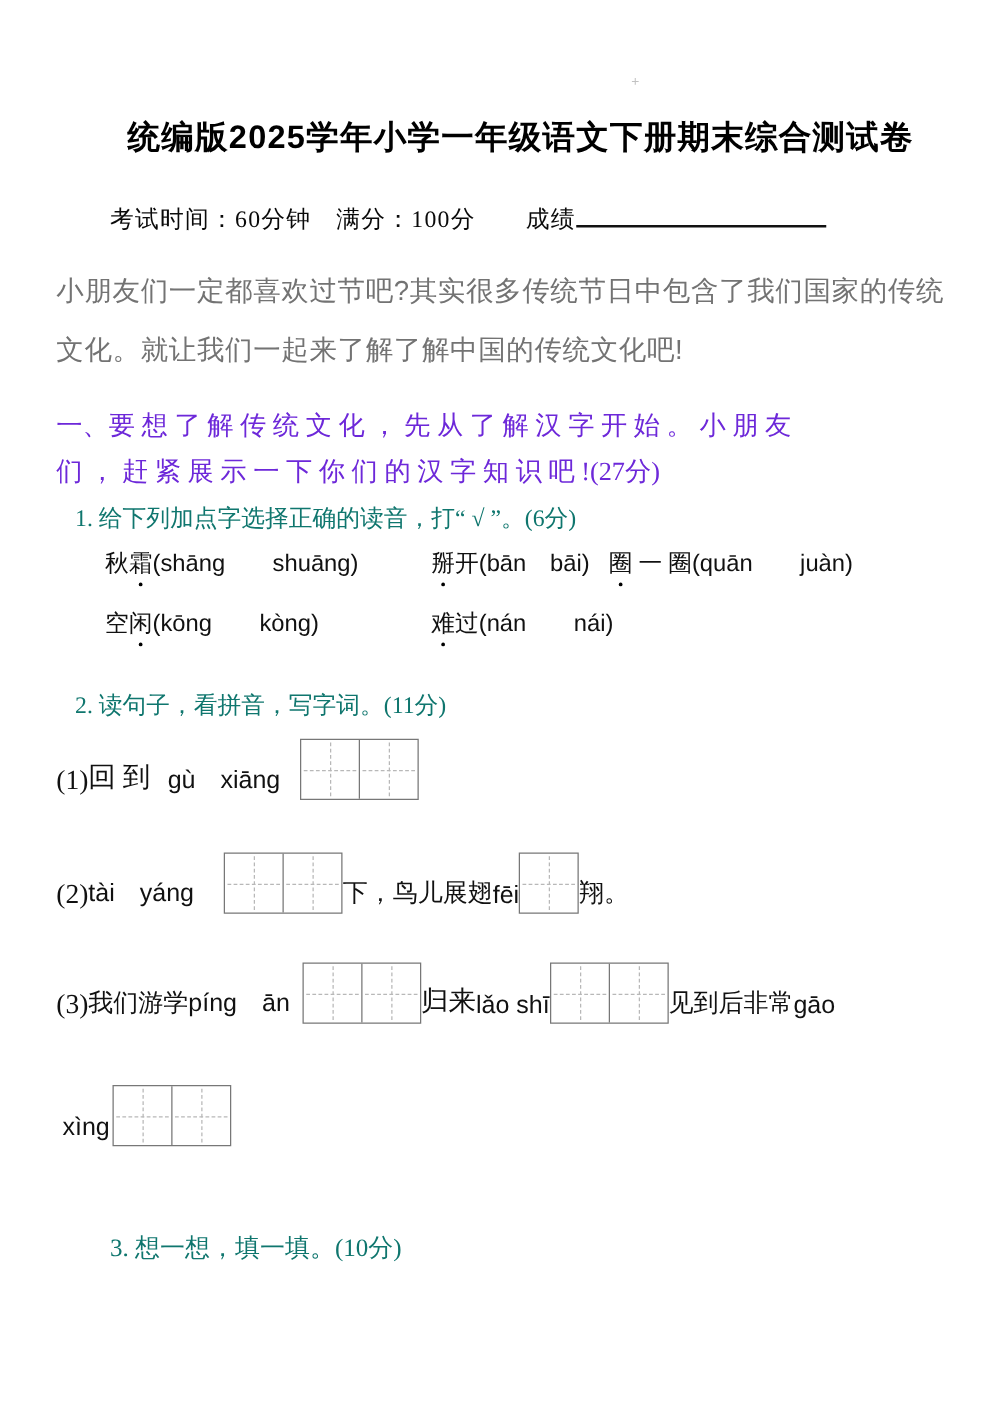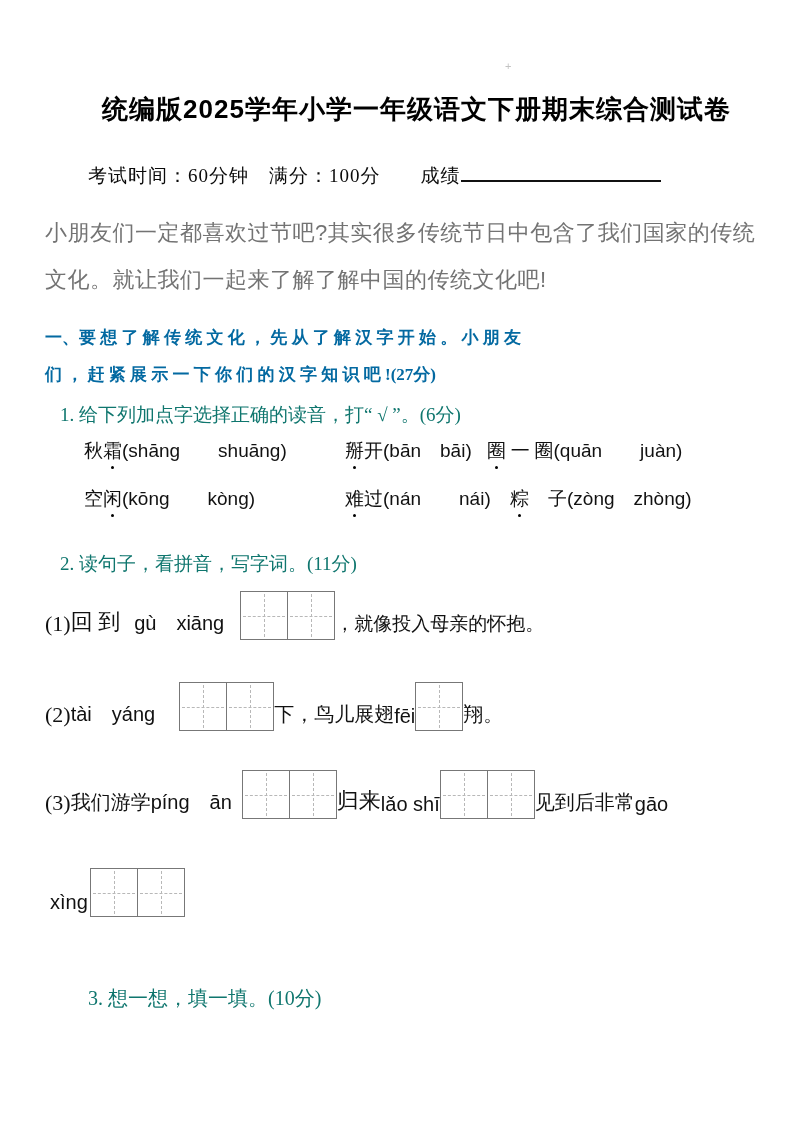--- a/index.html
+++ b/index.html
@@ -17,21 +17,21 @@
   }
   .info { font-size:19px; letter-spacing:1px; color:#0a0a0a; }
   .blank-line {
     display:inline-block; width:200px; height:1.05em;
     border-bottom:2px solid #111; vertical-align:baseline;
   }
   .intro {
     font-family:"Liberation Sans", sans-serif;
     font-size:22px; color:#737373; letter-spacing:0.5px;
   }
-  .sec-head { font-weight:bold; font-size:17px; color:#0369a1; }
+  .sec-head { font-weight:normal; font-size:21px; color:#6d28d9; }
   .q-label { font-size:19px; color:#0f766e; }
 
   .pword { font-size:19px; white-space:pre; }
   .pword .cn { font-family:"Liberation Serif", serif; }
   .pword .py { font-family:"Liberation Sans", sans-serif; }
   .dotchar { position:relative; display:inline-block; }
   .dotchar::after {
     content:""; position:absolute; left:50%; bottom:-5px;
     width:3px; height:3px; margin-left:-2px; border-radius:50%; background:#000;
   }
@@ -74,26 +74,25 @@
   <div class="abs sec-head" style="top:363px; left:45px;">们 ， 赶 紧 展 示 一 下 你 们 的 汉 字 知 识 吧 !(27分)</div>
 
   <div class="abs q-label" style="top:402px; left:60px;">1. 给下列加点字选择正确的读音，打“ √ ”。(6分)</div>
 
   <span class="abs pword" style="left:84px; top:438px;"><span class="cn">秋</span><span class="cn dotchar">霜</span><span class="cn"></span><span class="py">(shāng　　shuāng)</span></span>
   <span class="abs pword" style="left:345px; top:438px;"><span class="cn"></span><span class="cn dotchar">掰</span><span class="cn">开</span><span class="py">(bān　bāi)</span></span>
   <span class="abs pword" style="left:487px; top:438px;"><span class="cn"></span><span class="cn dotchar">圈</span><span class="cn"> 一 圈</span><span class="py">(quān　　juàn)</span></span>
 
   <span class="abs pword" style="left:84px; top:486px;"><span class="cn">空</span><span class="cn dotchar">闲</span><span class="cn"></span><span class="py">(kōng　　kòng)</span></span>
   <span class="abs pword" style="left:345px; top:486px;"><span class="cn"></span><span class="cn dotchar">难</span><span class="cn">过</span><span class="py">(nán　　nái)</span></span>
-  <span class="abs pword" style="left:510px; top:486px;"><span class="cn"></span><span class="cn dotchar">粽</span><span class="cn">　子</span><span class="py">(zòng　zhòng)</span></span>
 
   <div class="abs q-label" style="top:551px; left:60px;">2. 读句子，看拼音，写字词。(11分)</div>
 
   <div class="abs sentence" style="top:590px; left:45px;">
-    <span class="txt cnt" style="font-size:22px;">(1)</span><span class="txt cnt" style="font-size:22px; margin-right:14px;">回 到</span><span class="txt pyt" style="margin-right:16px;margin-top:20px;">gù　xiāng</span><span class="wbox"><span class="wcell"></span><span class="wcell"></span></span><span class="txt cnt" style="font-size:19px;">，就像投入母亲的怀抱。</span>
+    <span class="txt cnt" style="font-size:22px;">(1)</span><span class="txt cnt" style="font-size:22px; margin-right:14px;">回 到</span><span class="txt pyt" style="margin-right:16px;margin-top:20px;">gù　xiāng</span><span class="wbox"><span class="wcell"></span><span class="wcell"></span></span>
   </div>
 
   <div class="abs sentence" style="top:682px; left:45px;">
     <span class="txt cnt" style="font-size:22px;">(2)</span><span class="txt pyt" style="margin-right:24px;">tài　yáng</span><span class="wbox"><span class="wcell"></span><span class="wcell"></span></span><span class="txt cnt">下，鸟儿展翅</span><span class="txt pyt">fēi</span><span class="wbox"><span class="wcell"></span></span><span class="txt cnt">翔。</span>
   </div>
 
   <div class="abs sentence" style="top:770px; left:45px;">
     <span class="txt cnt" style="font-size:22px;">(3)</span><span class="txt cnt">我们游学</span><span class="txt pyt" style="margin-right:10px;">píng　ān</span><span class="wbox"><span class="wcell"></span><span class="wcell"></span></span><span class="txt cnt" style="font-size:22px;">归来</span><span class="txt pyt">lǎo shī</span><span class="wbox"><span class="wcell"></span><span class="wcell"></span></span><span class="txt cnt">见到后非常</span><span class="txt pyt">gāo</span>
   </div>
 

